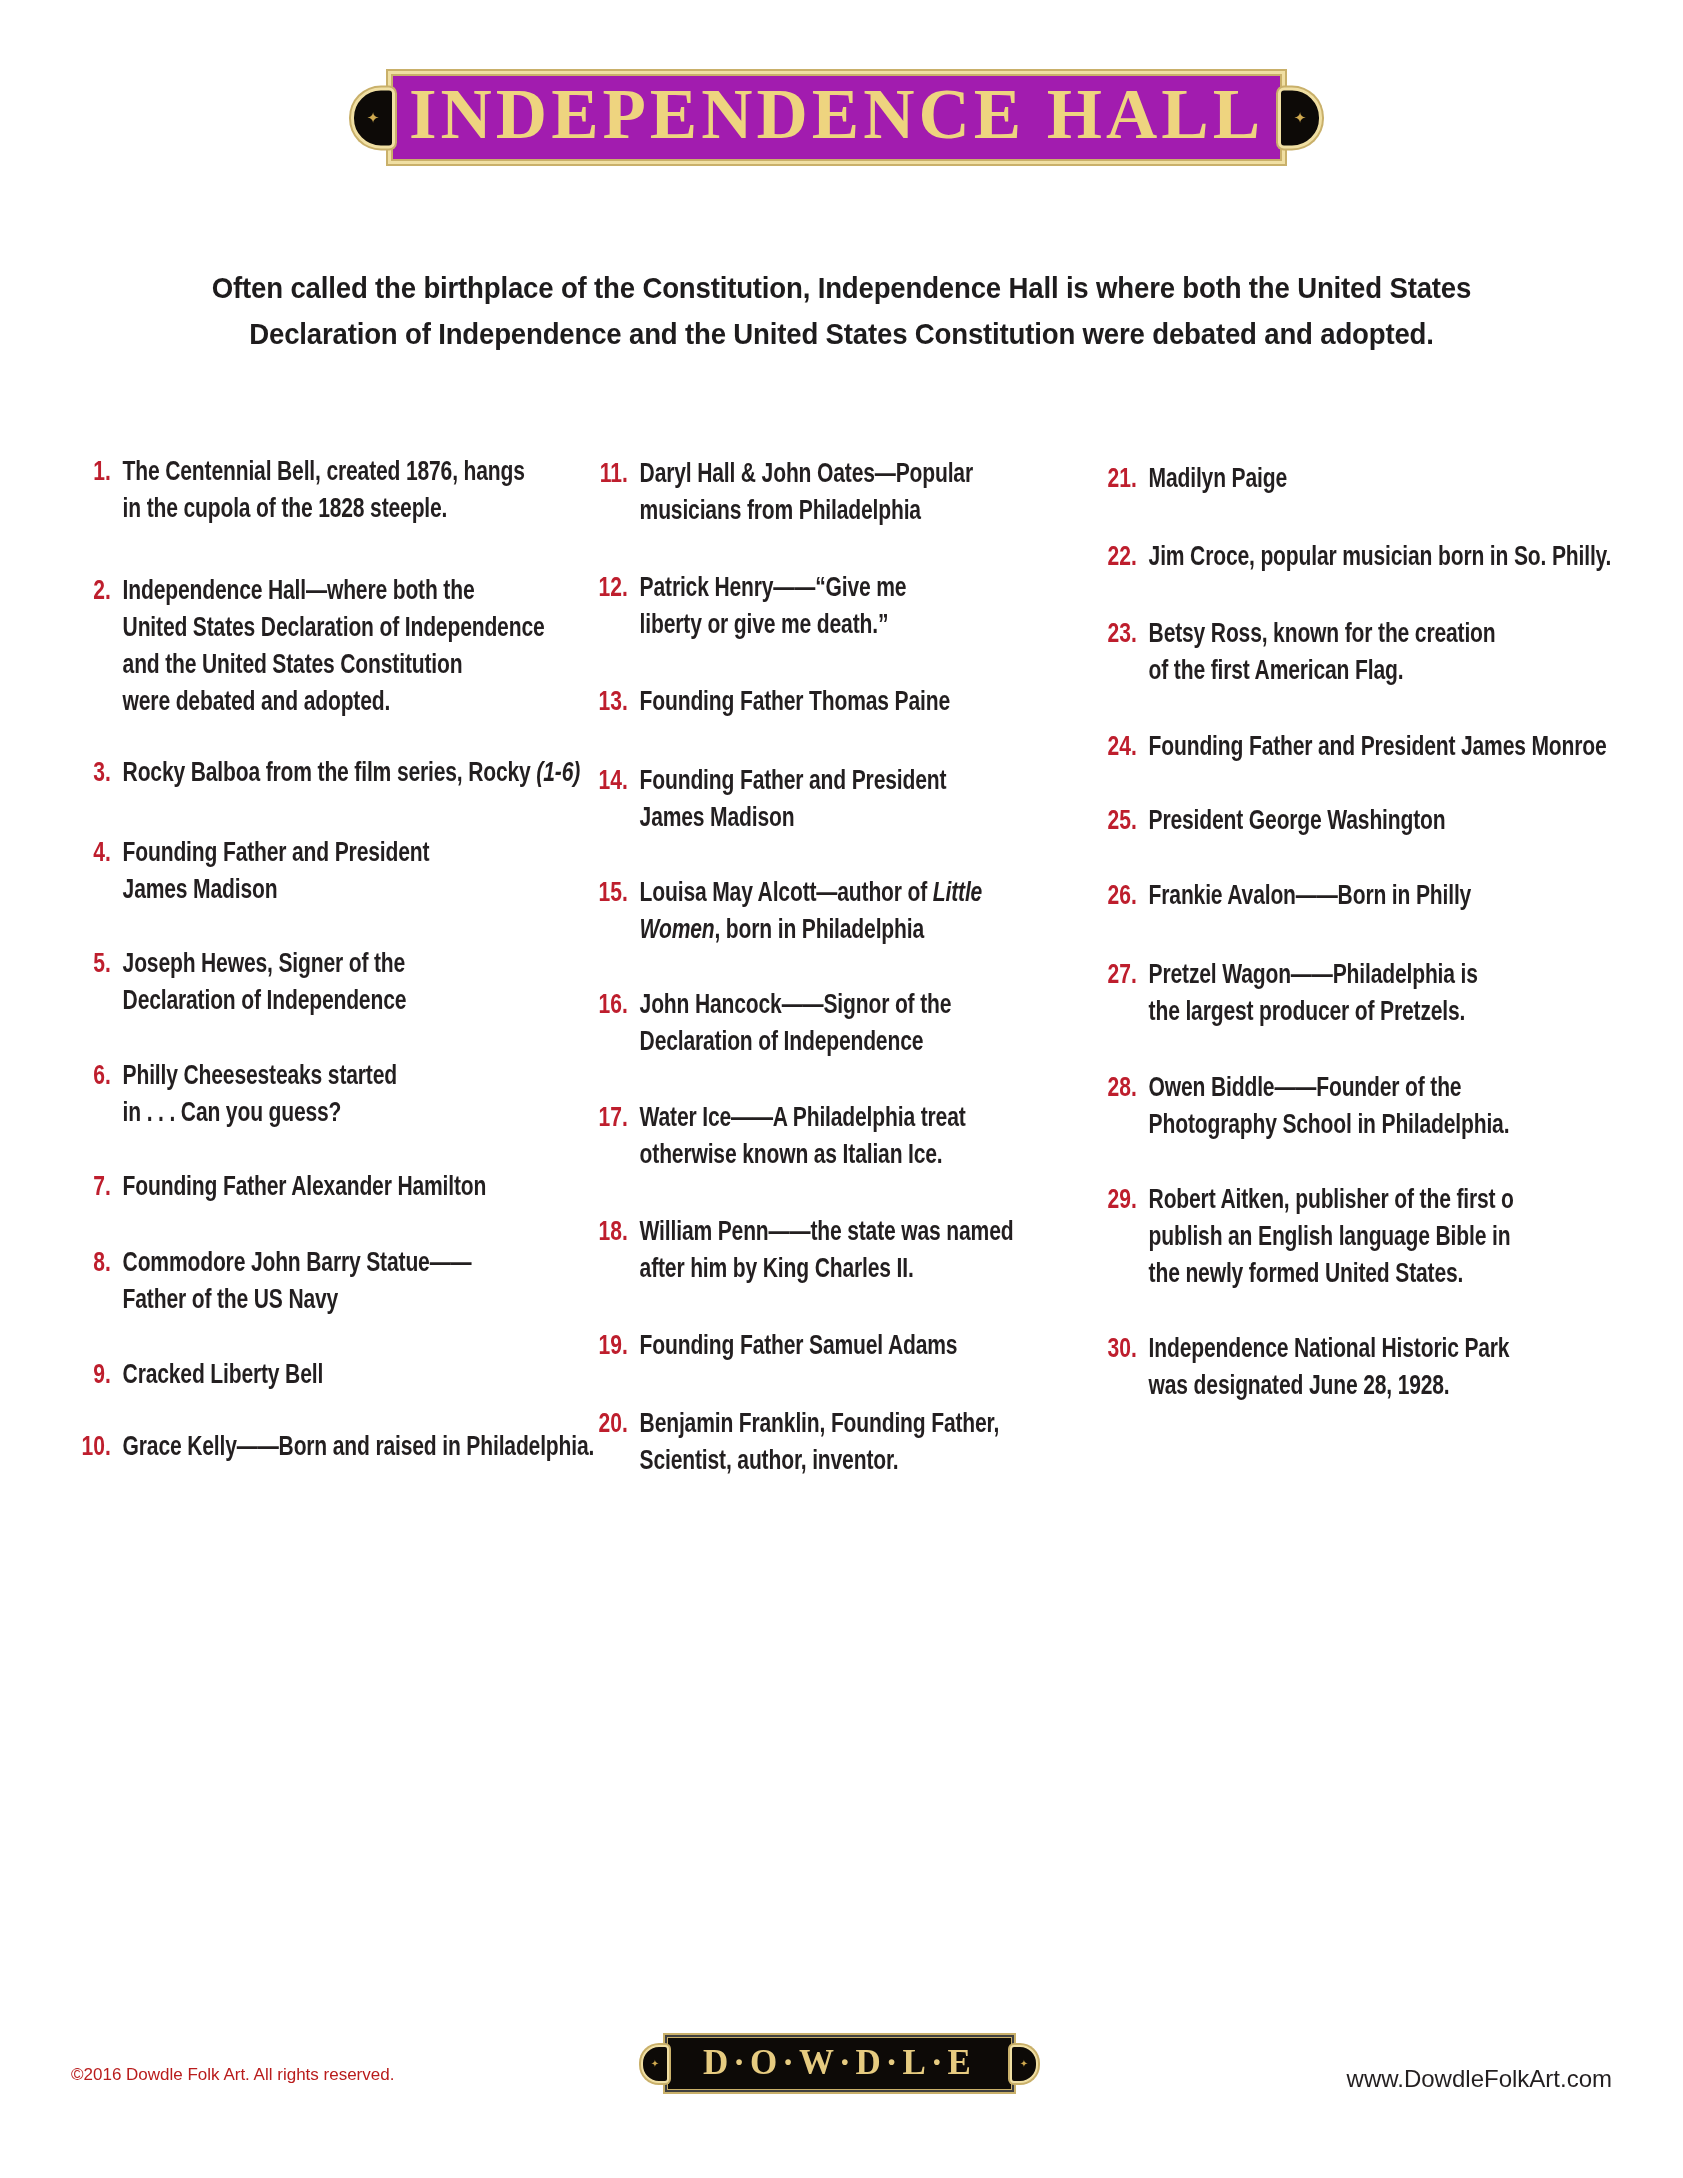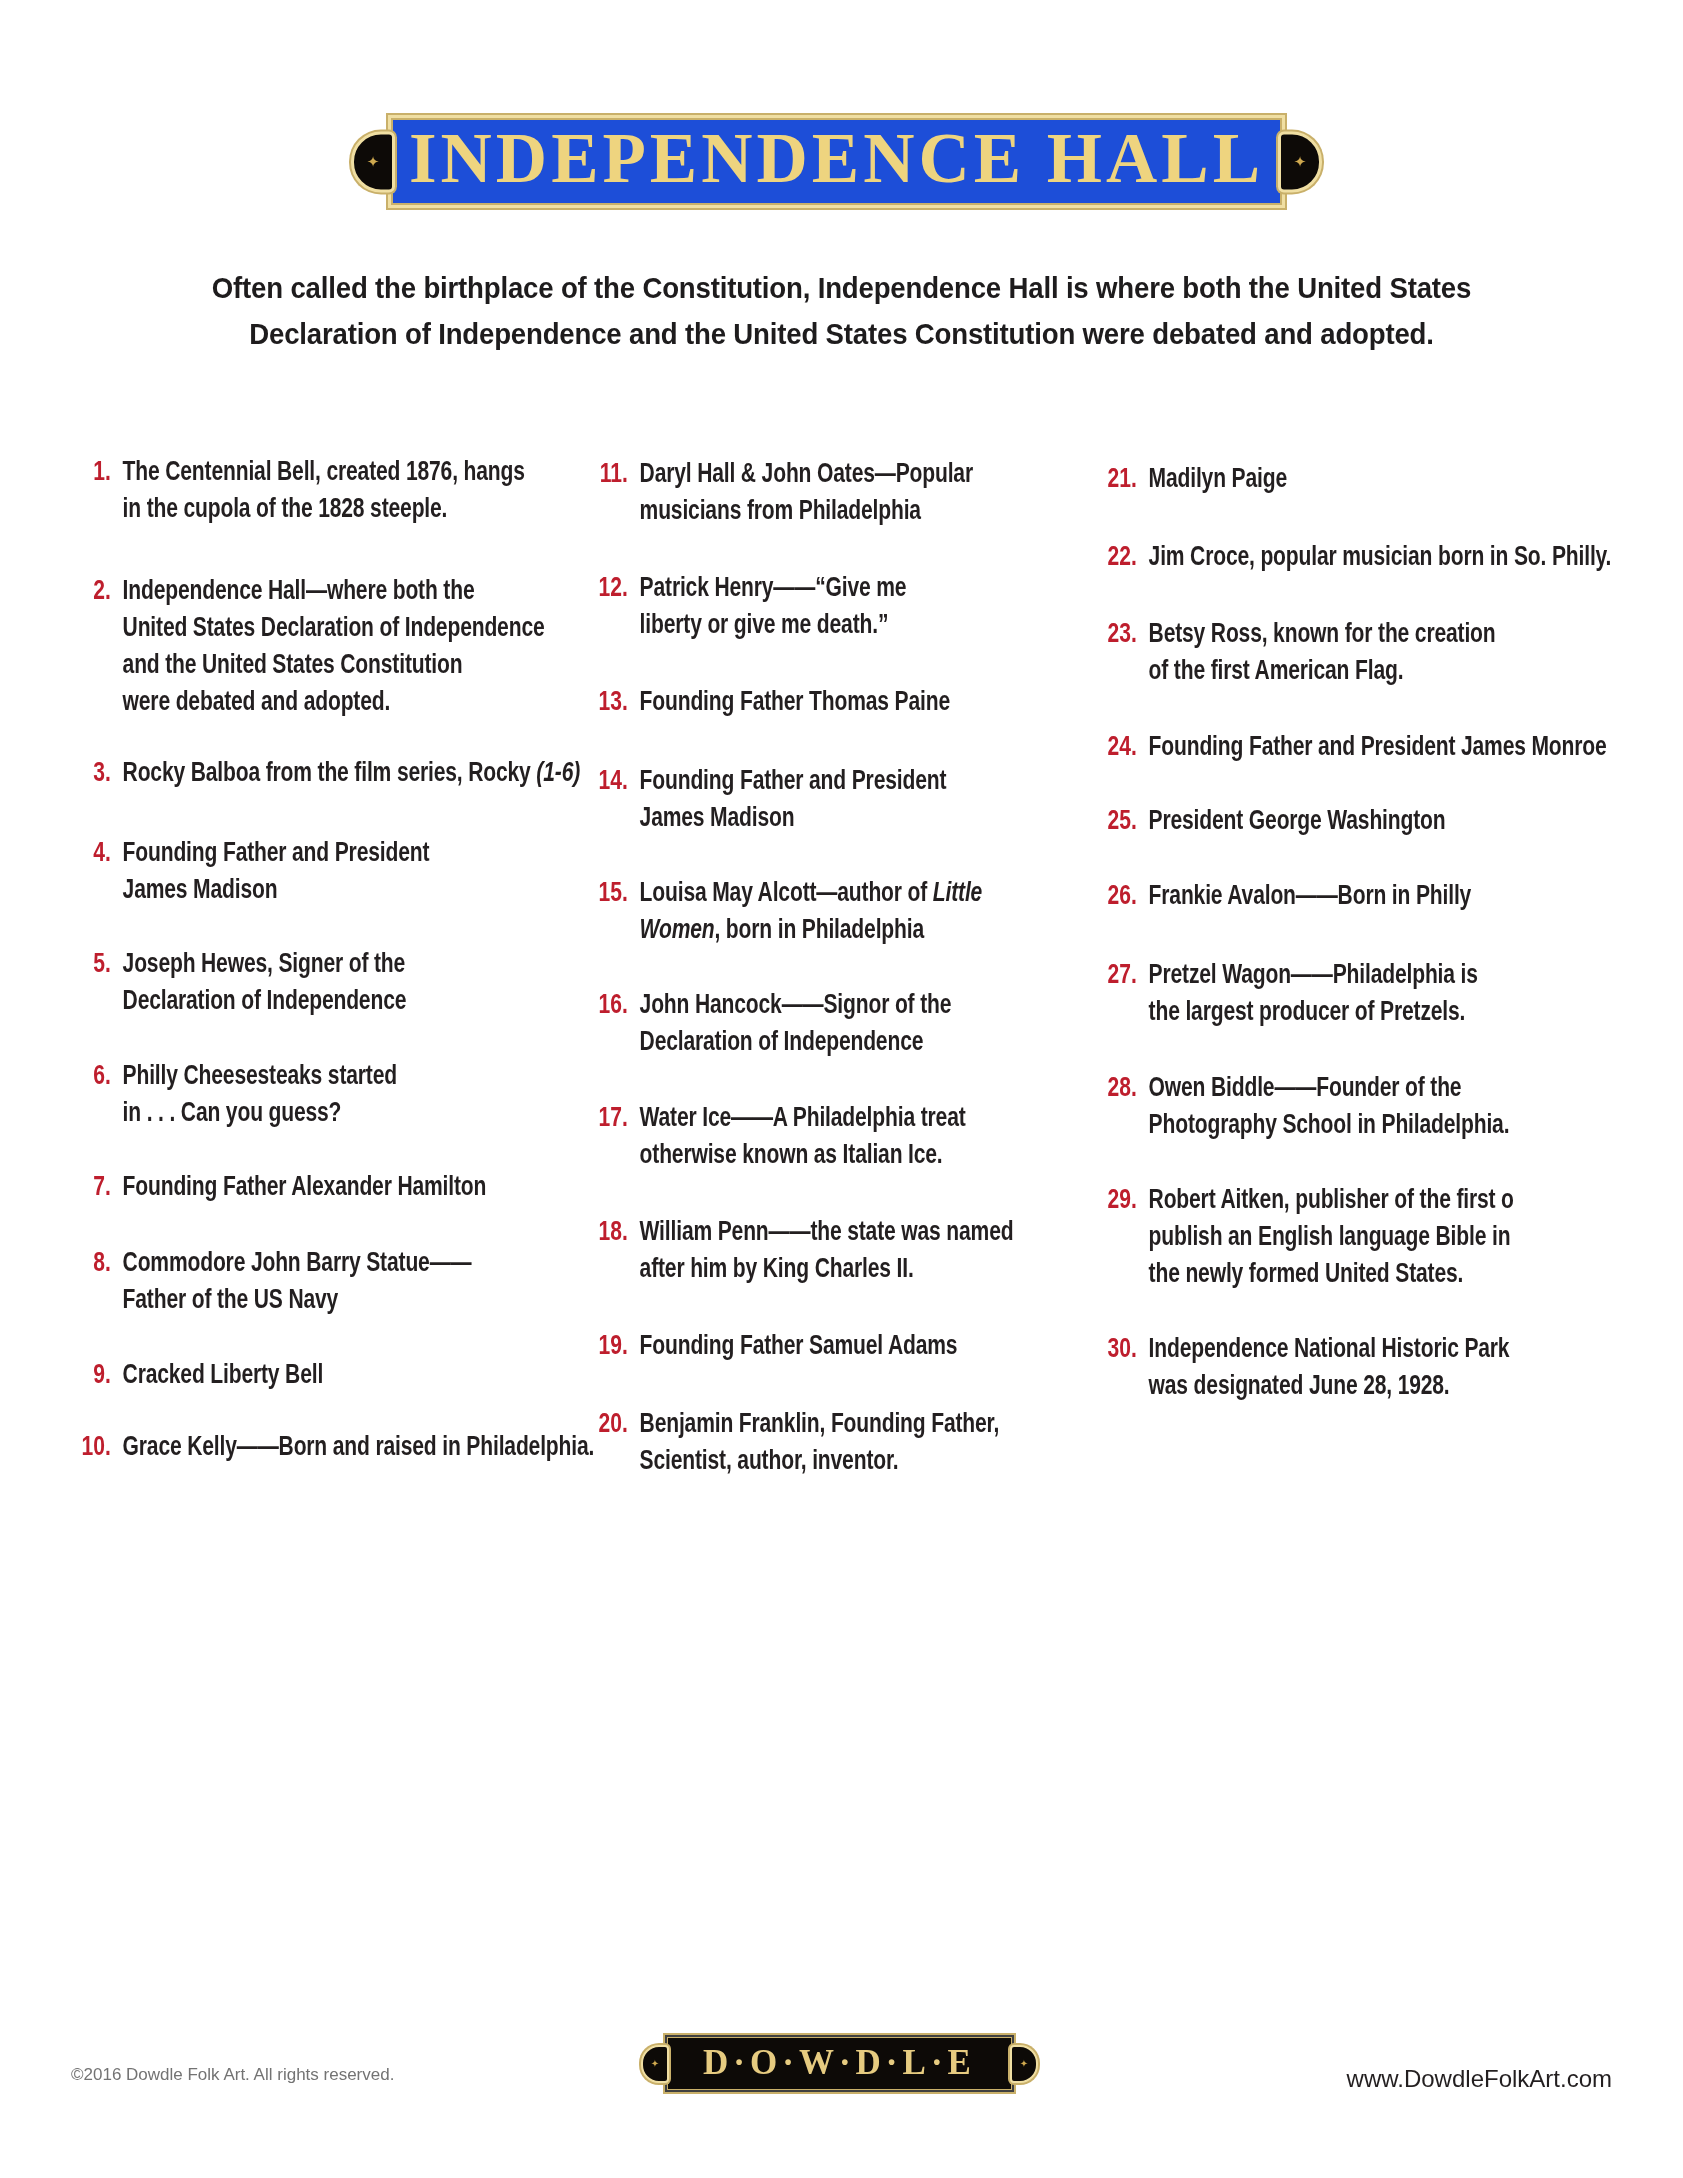--- a/index.html
+++ b/index.html
@@ -4,23 +4,23 @@
 <style>
   html,body { margin:0; padding:0; background:#ffffff; }
   .page {
     position:relative; width:1683px; height:2178px; background:#ffffff;
     font-family:"Liberation Sans", sans-serif; overflow:hidden;
   }
 
   
   .banner {
     position:absolute; left:388px; top:71px; width:891px; height:87px;
-    background:#1d4ed8; border:3px solid #f0dfa3;
+    background:#a21caf; border:3px solid #f0dfa3;
     box-shadow:0 0 0 2px #c9b06a, inset 0 0 0 2px #c9b06a;
-    display:flex; align-items:flex-start; justify-content:center;margin-top:44px;
+    display:flex; align-items:flex-start; justify-content:center;
   }
   .banner::before, .banner::after {
     position:absolute; top:50%; transform:translateY(-50%);
     width:38px; height:55px; background:#0d0a07; border:3px solid #f0dfa3;
     box-shadow:0 0 0 2px #c9b06a; color:#cfa94f;
     display:flex; align-items:center; justify-content:center; font-size:15px;
   }
   .banner::before { content:"✦"; left:-40px; border-radius:30px 6px 6px 30px; }
   .banner::after  { content:"✦"; right:-40px; border-radius:6px 30px 30px 6px; }
   .banner-title {
@@ -66,21 +66,21 @@
   }
   .logo::before { content:"✦"; left:-26px; border-radius:18px 4px 4px 18px; }
   .logo::after  { content:"✦"; right:-26px; border-radius:4px 18px 18px 4px; }
   .logo-text {
     font-family:"Liberation Serif", serif; font-weight:700;
     font-size:35px; letter-spacing:5px; color:#e6cb80;
     white-space:nowrap; padding-bottom:2px;
   }
 
   
-  .foot-left  { position:absolute; left:71px;  top:2065px; font-size:17px; color:#737373; }
+  .foot-left  { position:absolute; left:71px;  top:2065px; font-size:17px; color:#b91c1c; }
   .foot-right { position:absolute; right:71px; top:2065px; font-size:24px; color:#231f20;text-align:center; }
 </style>
 </head>
 <body>
 
 <div class="page">
 
   <div class="banner">
     <div class="banner-title">INDEPENDENCE HALL</div>
   </div>

